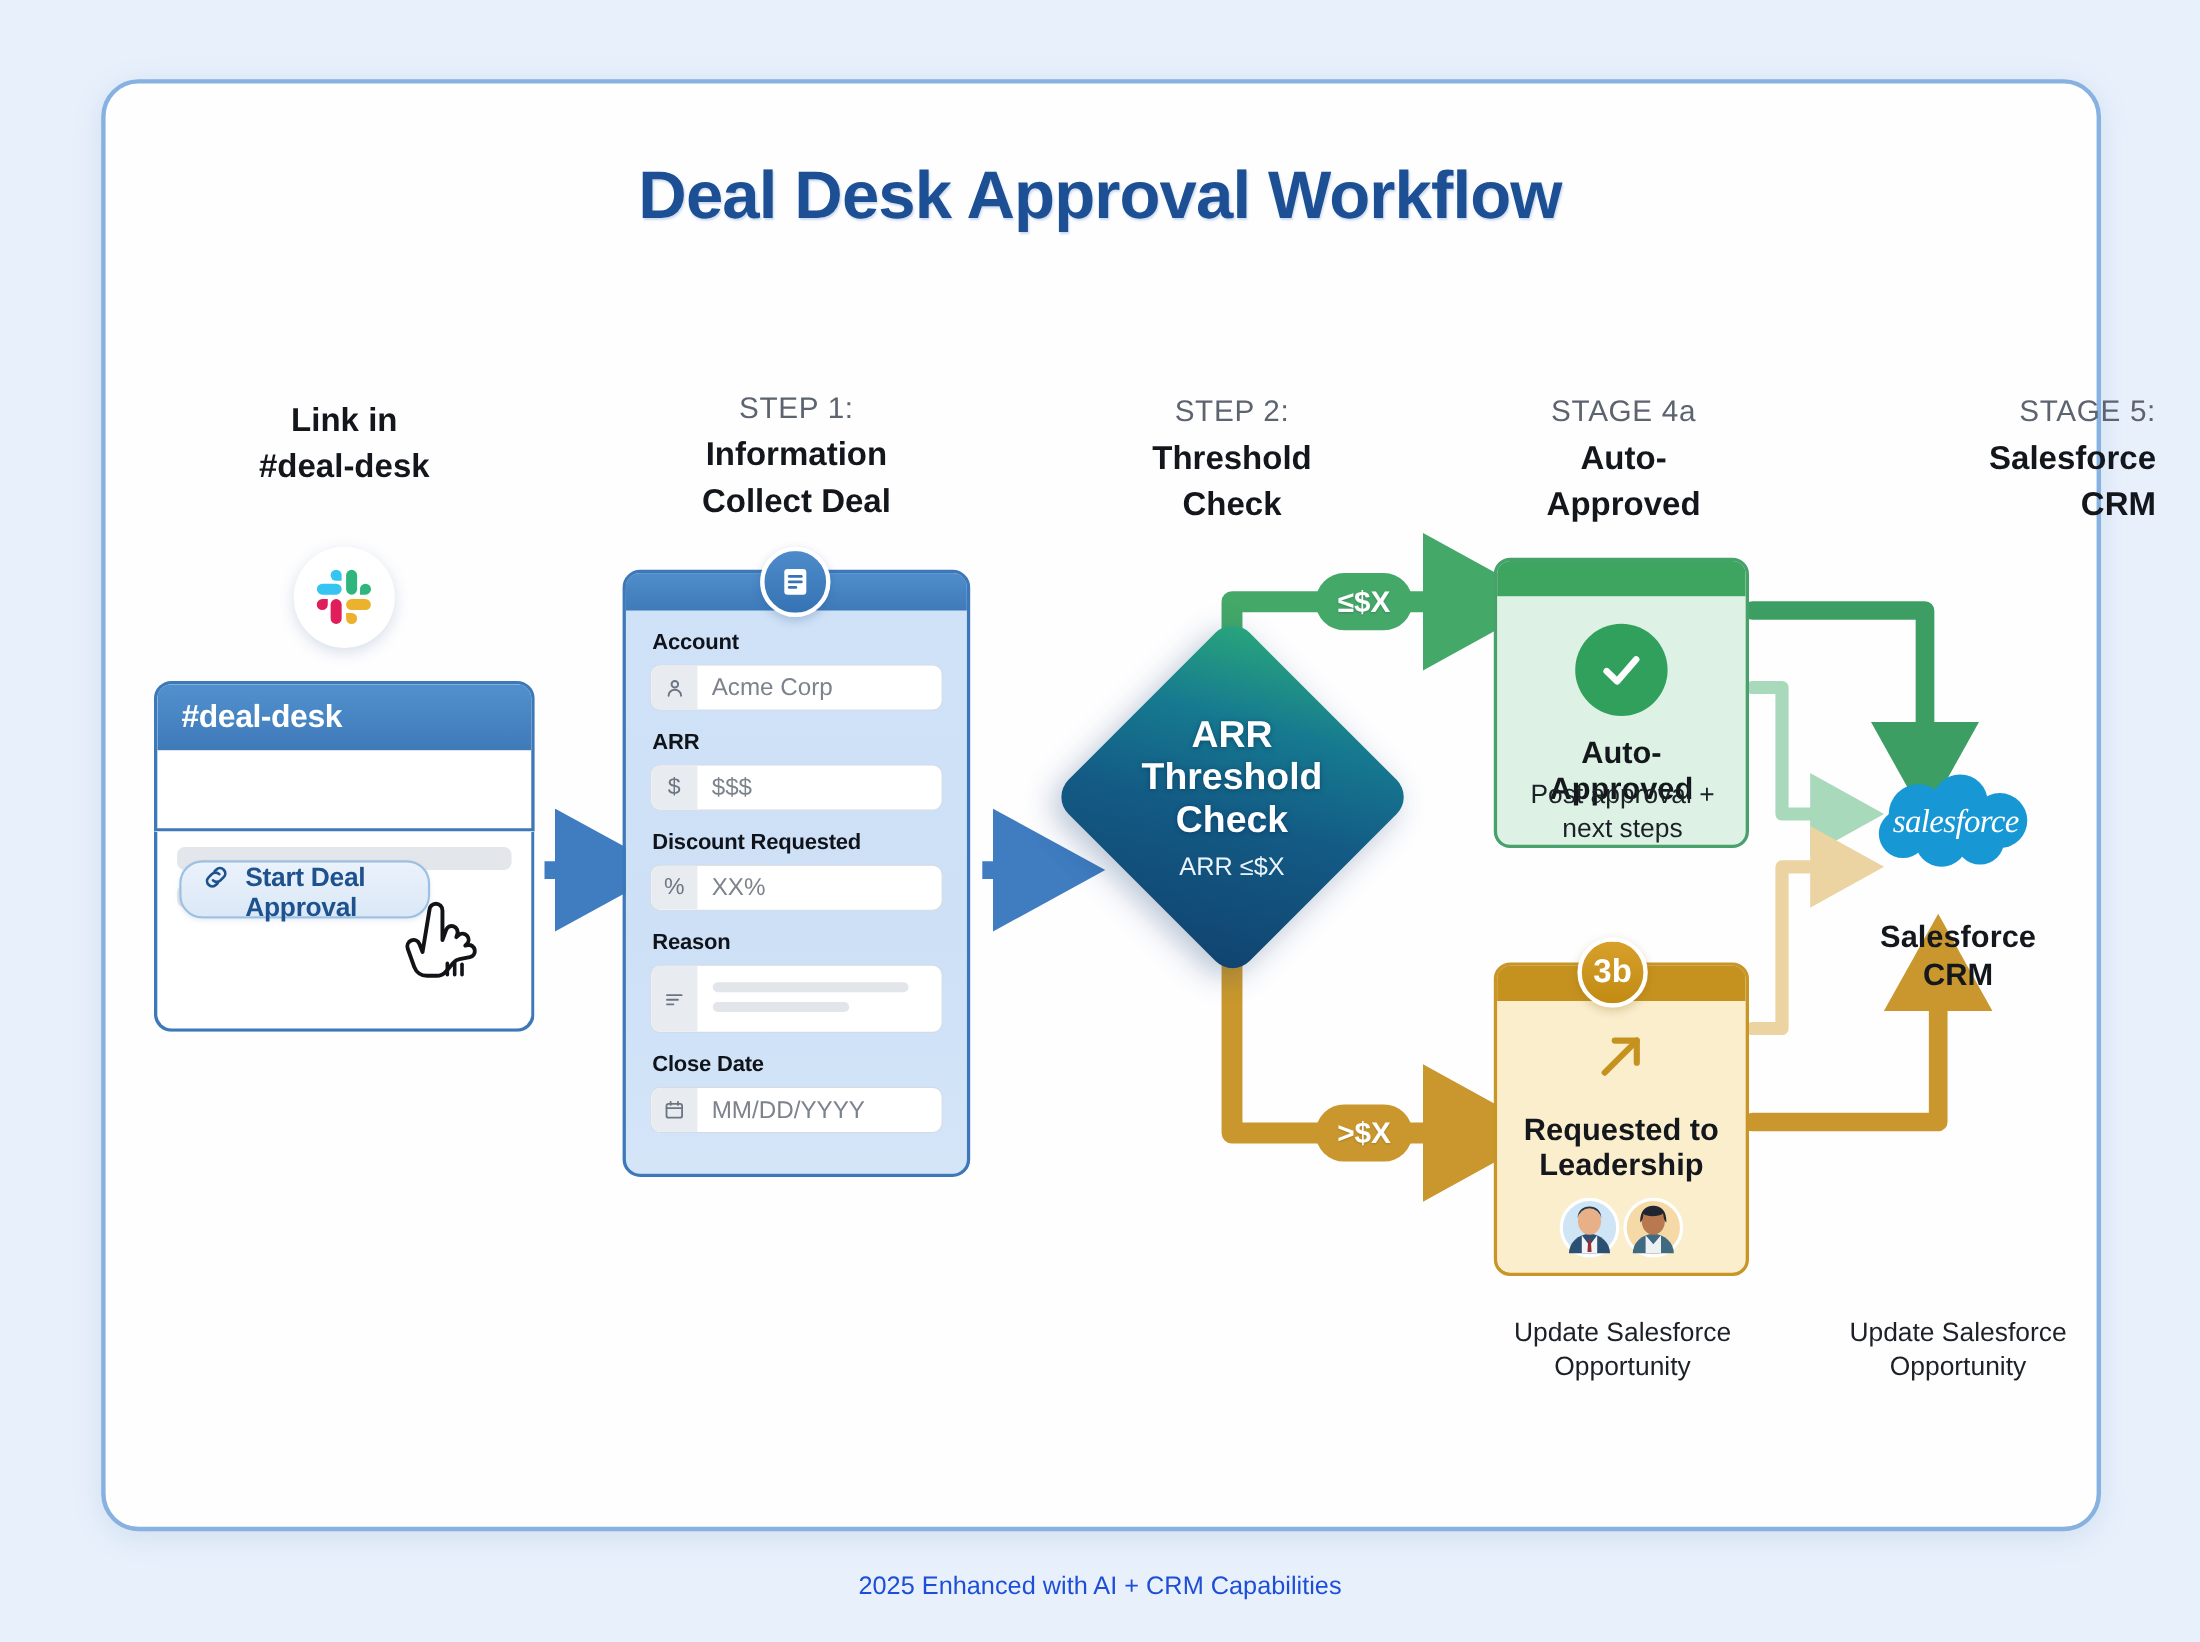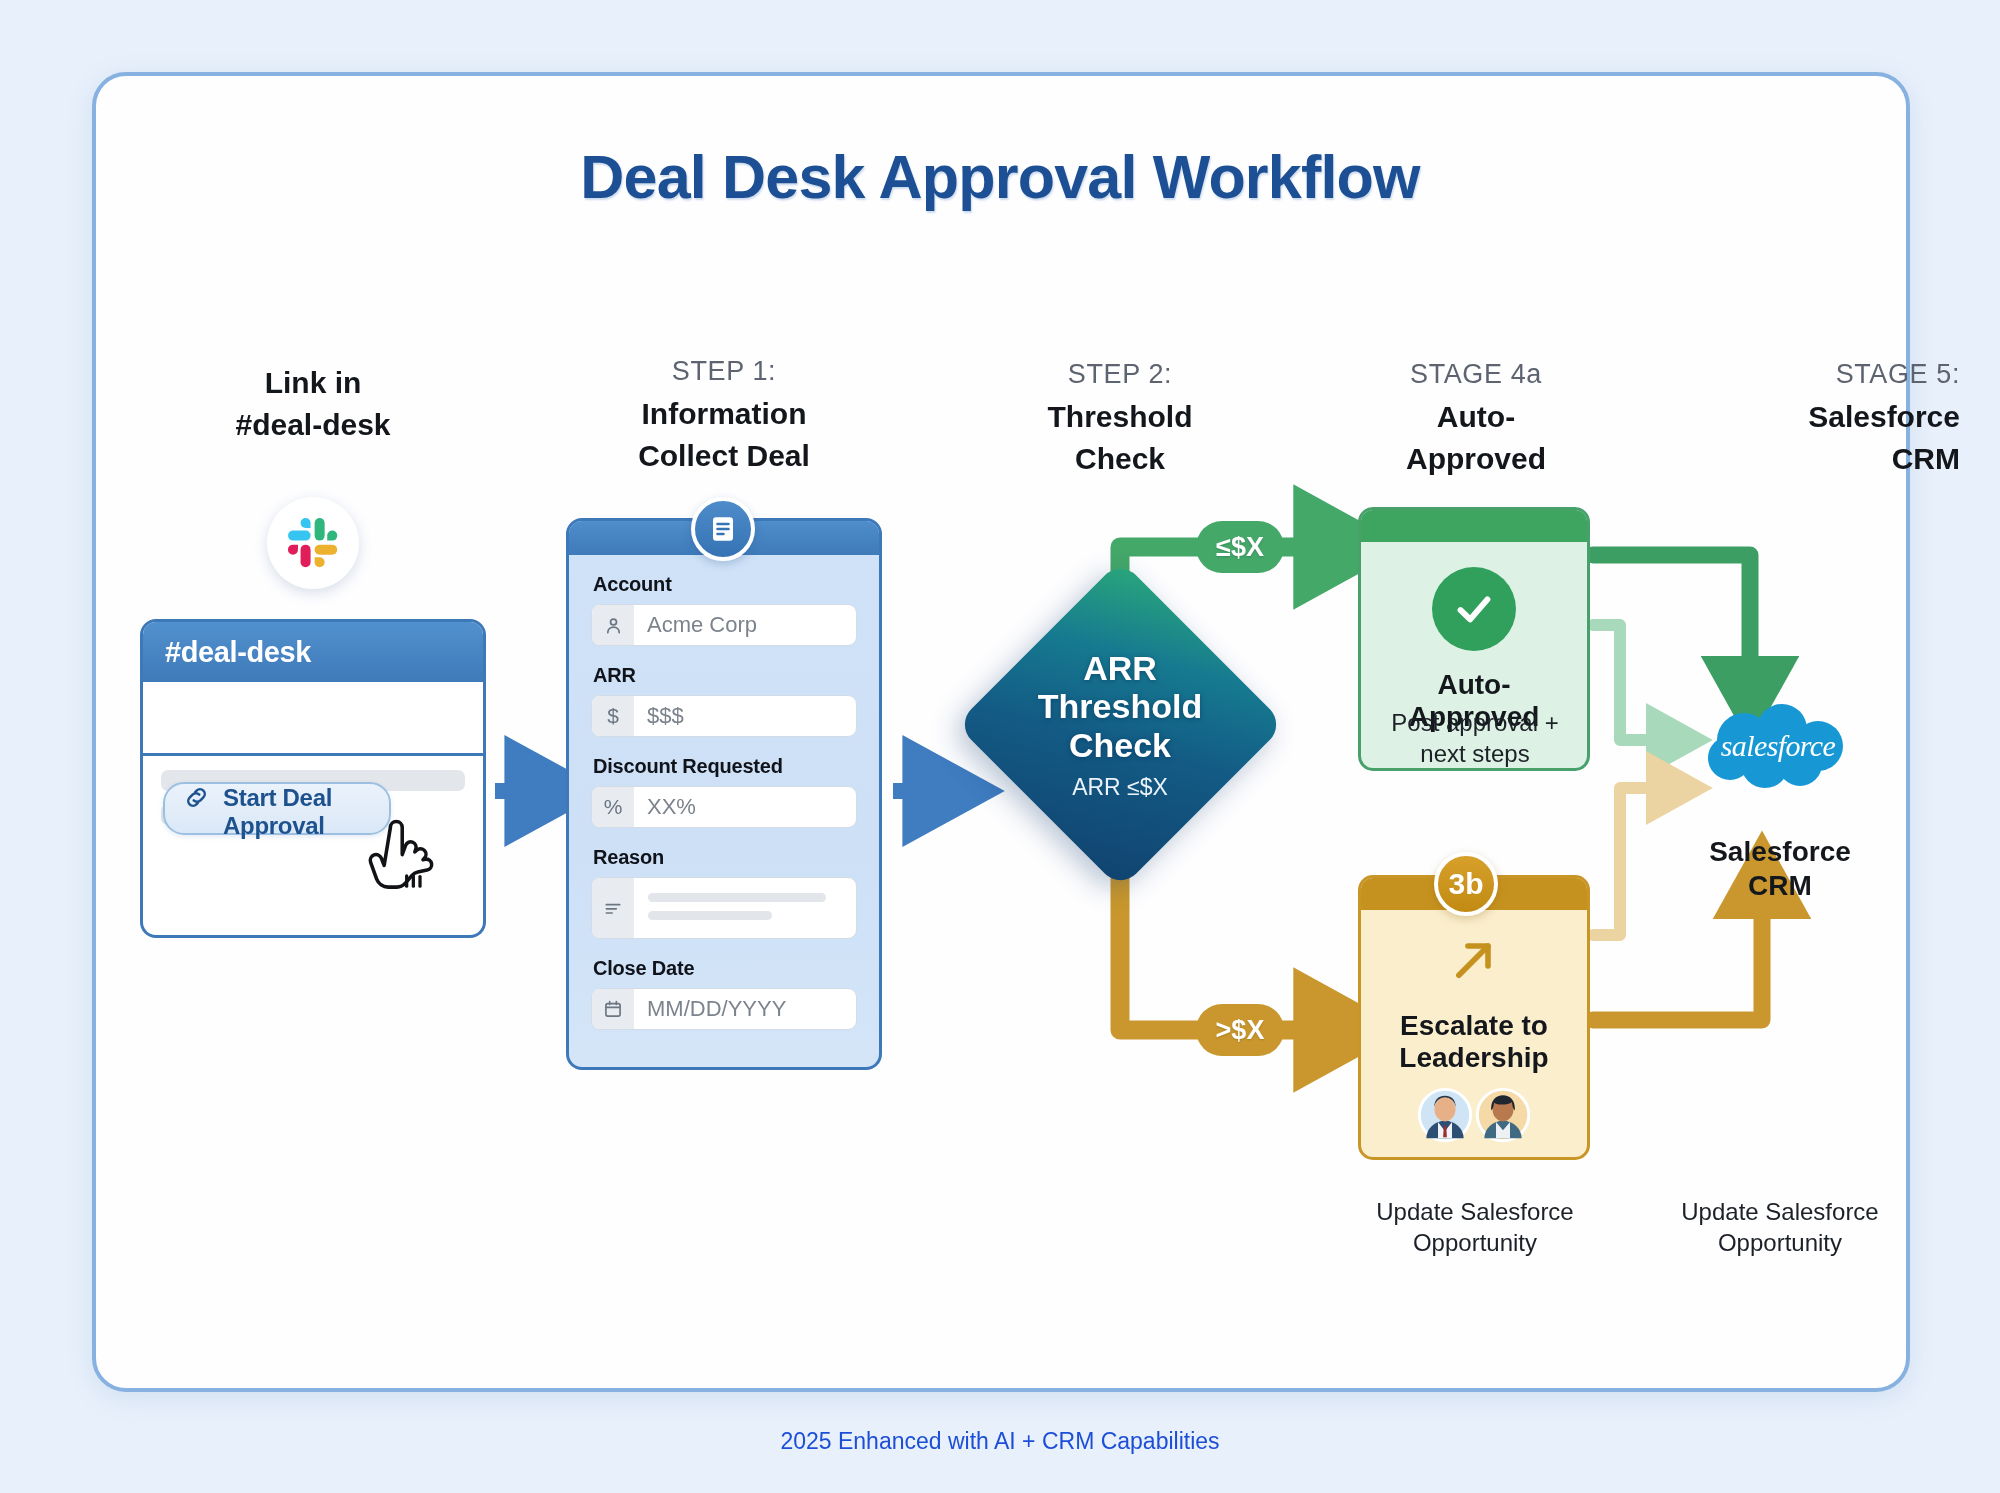--- a/index.html
+++ b/index.html
@@ -456,21 +456,21 @@
 
   <div class="out-card gold">
     <div class="out-head"></div>
     <div style="margin-top:22px;">
       <svg width="56" height="56" viewBox="0 0 24 24" fill="none" stroke="#c6921f" stroke-width="2.4" stroke-linecap="round" stroke-linejoin="round">
         <line x1="5.5" y1="18.5" x2="18" y2="6"></line>
           <polyline points="9.4,6 18,6 18,14.6"></polyline>
       </svg>
     </div>
     <div class="out-label">
-      <div>Escalate to</div>
+      <div>Requested to</div>
       <div>Leadership</div>
     </div>
     <div class="avatars">
       <svg width="56" height="56" viewBox="0 0 48 48">
         <circle cx="24" cy="24" r="22" fill="#cfe4f5" stroke="#fff" stroke-width="2.5"></circle>
         <path d="M8,44 a16,15 0 0 1 32,0z" fill="#2c4f74"></path>
         <path d="M18,30 L24,38 L30,30 L30,44 L18,44z" fill="#f1f3f6"></path>
         <path d="M23,33 L25,33 L25.6,43 L22.4,43z" fill="#9a2f2f"></path>
         <ellipse cx="24" cy="19" rx="9" ry="10.5" fill="#e8b086"></ellipse>
         <path d="M14.8,17 a9.3,9.5 0 0 1 18.4,0 c0,-6.5 -4,-9.5 -9.2,-9.5 s-9.2,3 -9.2,9.5z" fill="#2a3645"></path>

